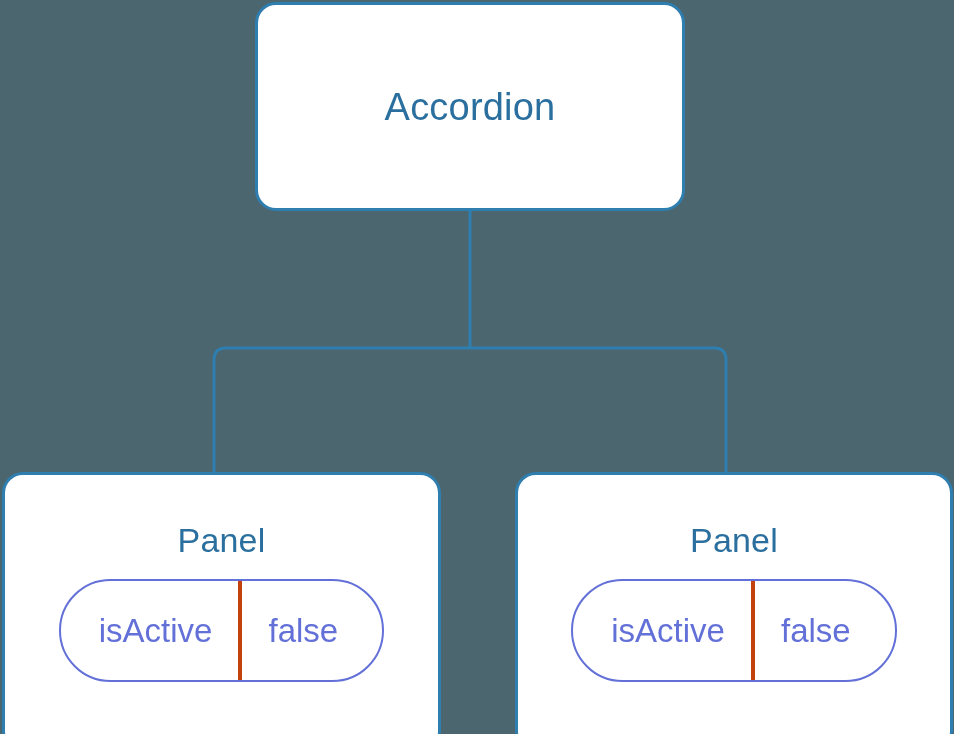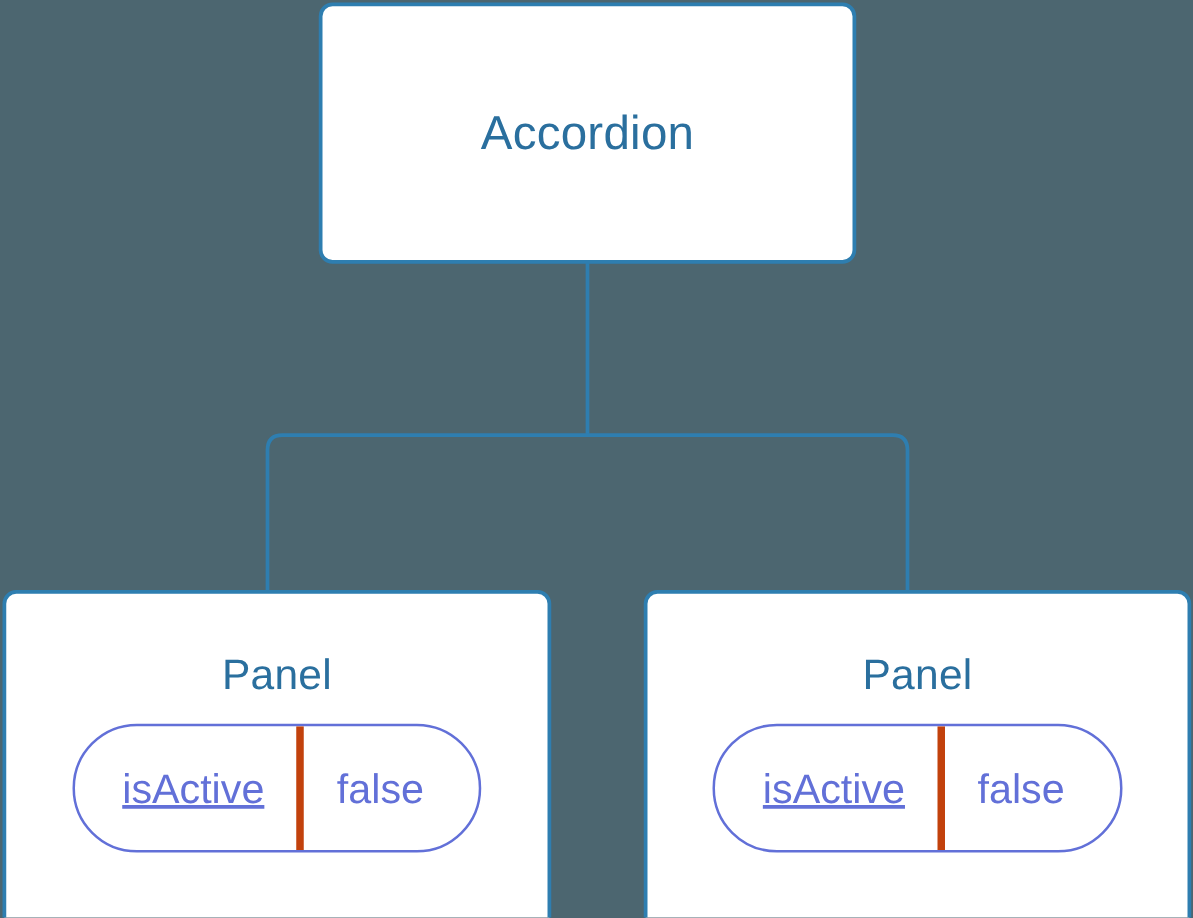--- a/index.html
+++ b/index.html
@@ -32,21 +32,21 @@
     z-index: 1;
   }
 
   
   .node-card {
     position: absolute;
     z-index: 2;
     box-sizing: border-box;
     background: #ffffff;
     border: 3px solid #2e7eb0;
-    border-radius: 11px;
+    border-radius: 21px;
     display: flex;
     flex-direction: column;
     align-items: center;
   }
 
   .node-card.root {
     left: 255px;
     top: 2px;
     width: 430px;
     height: 209px;
@@ -103,22 +103,21 @@
     align-items: center;
     justify-content: center;
     color: #6270d8;
     font-size: 33px;
     line-height: 1;
     white-space: nowrap;
   }
 
   .prop-key {
     padding: 0 26px 0 38px;
-    border-right: 6px solid #c2410c;
-    text-decoration: underline;
+    border-right: 4px solid #c2410c;
   }
 
   .prop-val {
     padding: 0 44px 0 26px;
     text-align: right;
   }
 </style>
 </head>
 <body>
 

